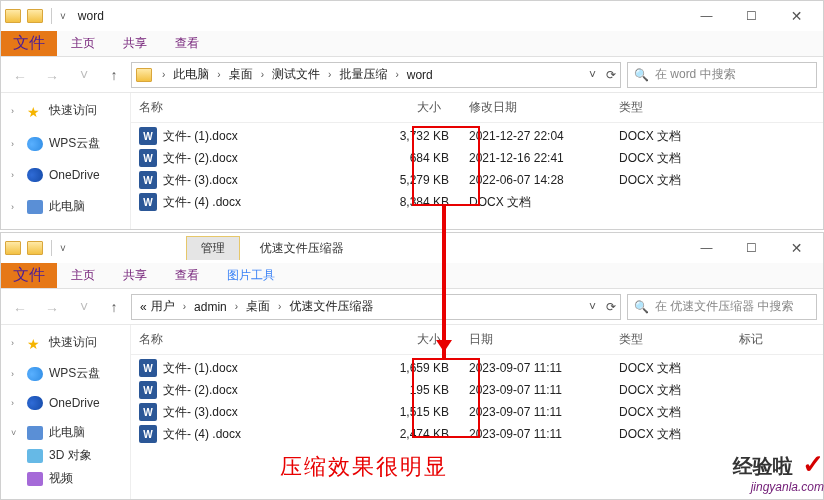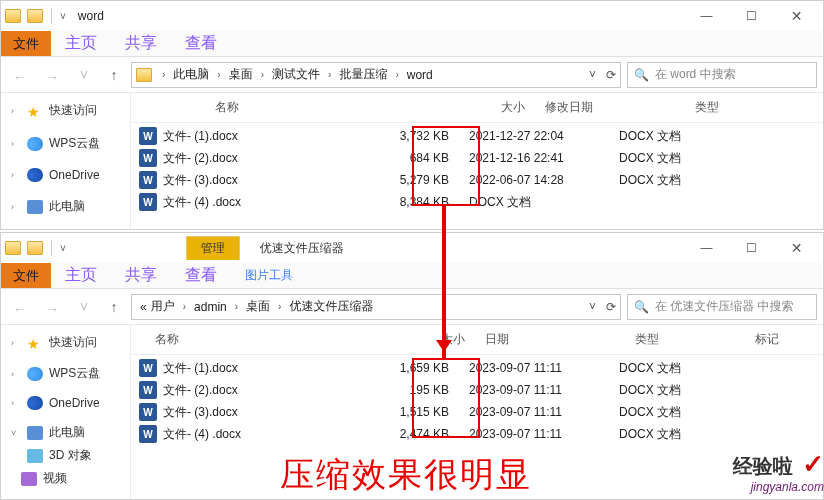--- a/index.html
+++ b/index.html
@@ -19,27 +19,27 @@
   .titlebar-spacer { flex: 1; }
   .win-btn { width: 45px; height: 29px; display: flex; align-items: center; justify-content: center; color: #555; font-size:12px;}
   .win-btn.close { font-size: 14px; }
 
   
   .titlebar1 { border:none;}
 
   
   .titlebar2 { height:30px; border:none; }
   .ribbon-tab-host { display:flex; align-items:flex-end; }
-  .ribbon-tab-yellow { background:#eab308; border:1px solid #e6c76a; border-bottom:none; height:24px; padding:2px 14px; font-size:12px; color:#333; display:flex; align-items:center;}
+  .ribbon-tab-yellow { background:#e5e5e5; border:1px solid #e6c76a; border-bottom:none; height:24px; padding:2px 14px; font-size:12px; color:#333; display:flex; align-items:center;}
   .ribbon-tab-label { margin-left:20px; font-size:12px; color:#333; display:flex; align-items:center; height:24px;}
 
   
   .menu-row { height: 26px; display: flex; align-items: stretch; border-bottom: 1px solid #e0e0e0; background:#fafafa; }
-  .file-btn { background:#e67817; color:#0f172a; padding:0 12px; display:flex; align-items:center; font-size:13px;}
-  .menu-item { padding:4px 14px; display:flex; align-items:center; font-size:16px; color:#8b5cf6; }
+  .file-btn { background:#e67817; color:#4c1d95; padding:0 12px; display:flex; align-items:center; font-size:16px;}
+  .menu-item { padding:4px 14px; display:flex; align-items:center; font-size:12px; color:#701a75; }
   
   
   .pic-tools { padding:4px 14px; font-size:12px; color:#3b82f6; }
 
   
   .addr-row { height: 36px; display: flex; align-items: center; padding: 4px 6px; gap:6px; border-bottom:1px solid #e8e8e8;}
   .nav-arrow { width: 26px; height: 26px; border-radius:50%; display:flex; align-items:center; justify-content:center; color:#888; font-size:14px;}
   .nav-arrow.dis { color:#bbb;}
   .nav-up { width:22px; text-align:center; color:#555; font-size:14px;}
   .addr-box { flex:1; height:26px; border:1px solid #c7c7c7; display:flex; align-items:center; padding:0 4px; background:#fff;}
@@ -58,41 +58,41 @@
   .side-item .caret { width:10px; font-size:9px; color:#777;}
   .side-item .ic { width:16px; height:14px; display:inline-block;}
   .ic.star { color:#f5b400; font-size:14px;}
   .ic.cloud-blue { background:radial-gradient(circle at 30% 50%,#59b0ff,#2f8ce4); border-radius:7px;}
   .ic.cloud-dark { background:radial-gradient(circle at 30% 50%,#2f6bd6,#144aa8); border-radius:7px;}
   .ic.pc { background:#5a8fd6; border-radius:2px;}
   .ic.cube { background:#66b9e6; border-radius:2px;}
   .ic.vid { background:#a56ad8; border-radius:2px;}
 
   .list-area { flex:1; overflow:hidden;}
-  .list-header { display:flex; padding:6px 8px; font-size:12px; color:#555; border-bottom:1px solid #eee;justify-content:flex-end;}
+  .list-header { display:flex; padding:6px 8px; font-size:12px; color:#555; border-bottom:1px solid #eee;}
   .col-name { flex:0 0 230px;}
-  .col-size { flex:0 0 100px; text-align:right; padding-right:20px;}
+  .col-size { flex:0 0 100px; text-align:right; padding-right:28px;}
   .col-date { flex:0 0 150px;}
   .col-type { flex:0 0 120px;}
   .col-mark { flex:0 0 60px;}
   .list-rows { padding-top:2px;}
   .row { display:flex; align-items:center; padding:2px 8px; font-size:12px; color:#222;}
   .file-icon { width:18px; height:18px; background:#2b5797; color:#fff; display:flex; align-items:center; justify-content:center; font-size:10px; font-weight:bold; border-radius:2px; margin-right:6px;}
   .row .name { flex:0 0 230px; display:flex; align-items:center;}
   .row .size { flex:0 0 100px; text-align:right; padding-right:20px; font-variant-numeric: tabular-nums;}
   .row .date { flex:0 0 150px;}
   .row .type { flex:0 0 120px;}
 
   
   .red-box { position:absolute; border:2px solid #e80000; pointer-events:none; z-index:10;}
   .rb1 { left:412px; top:126px; width:68px; height:80px;}
   .rb2 { left:412px; top:358px; width:68px; height:80px;}
   .red-arrow { position:absolute; left:442px; top:206px; width:4px; height:152px; background:#e80000; z-index:9;}
   .red-arrow:after { content:""; position:absolute; bottom:-2px; left:-6px; border:8px solid transparent; border-top:12px solid #e80000;}
-  .caption { position:absolute; left:280px; top:452px; font-size:34px; color:#e80000; font-weight:400; z-index:10; letter-spacing:2px;}
+  .caption { position:absolute; left:280px; top:452px; font-size:22px; color:#e80000; font-weight:400; z-index:10; letter-spacing:2px;}
   .watermark { position:absolute; right:0; bottom:6px; font-size:13px; color:#c00; z-index:10; display:flex; flex-direction:column; align-items:flex-end;}
   .watermark .l1 { font-size:20px; font-weight:bold; color:#333;}
   .watermark .l1 .chk { color:#d40000; font-size:26px; margin-left:4px;}
   .watermark .l2 { font-size:12px; color:#701a75; font-style:italic;}
 </style>
 </head>
 <body>
 
 <div class="win win1">
 
@@ -299,21 +299,21 @@
       <div style="height:8px"></div>
       <div class="side-item">
         <span class="caret">˅</span>
         <span class="ic pc"></span>
         <span>此电脑</span>
       </div>
       <div class="side-item" style="padding-left:26px">
         <span class="ic cube"></span>
         <span>3D 对象</span>
       </div>
-      <div class="side-item" style="padding-left:20px">
+      <div class="side-item" style="padding-left:26px">
         <span class="ic vid"></span>
         <span>视频</span>
       </div>
     </div>
 
     <div class="list-area">
       <div class="list-header">
         <div class="col-name">名称</div>
         <div class="col-size">大小</div>
         <div class="col-date">日期</div>

